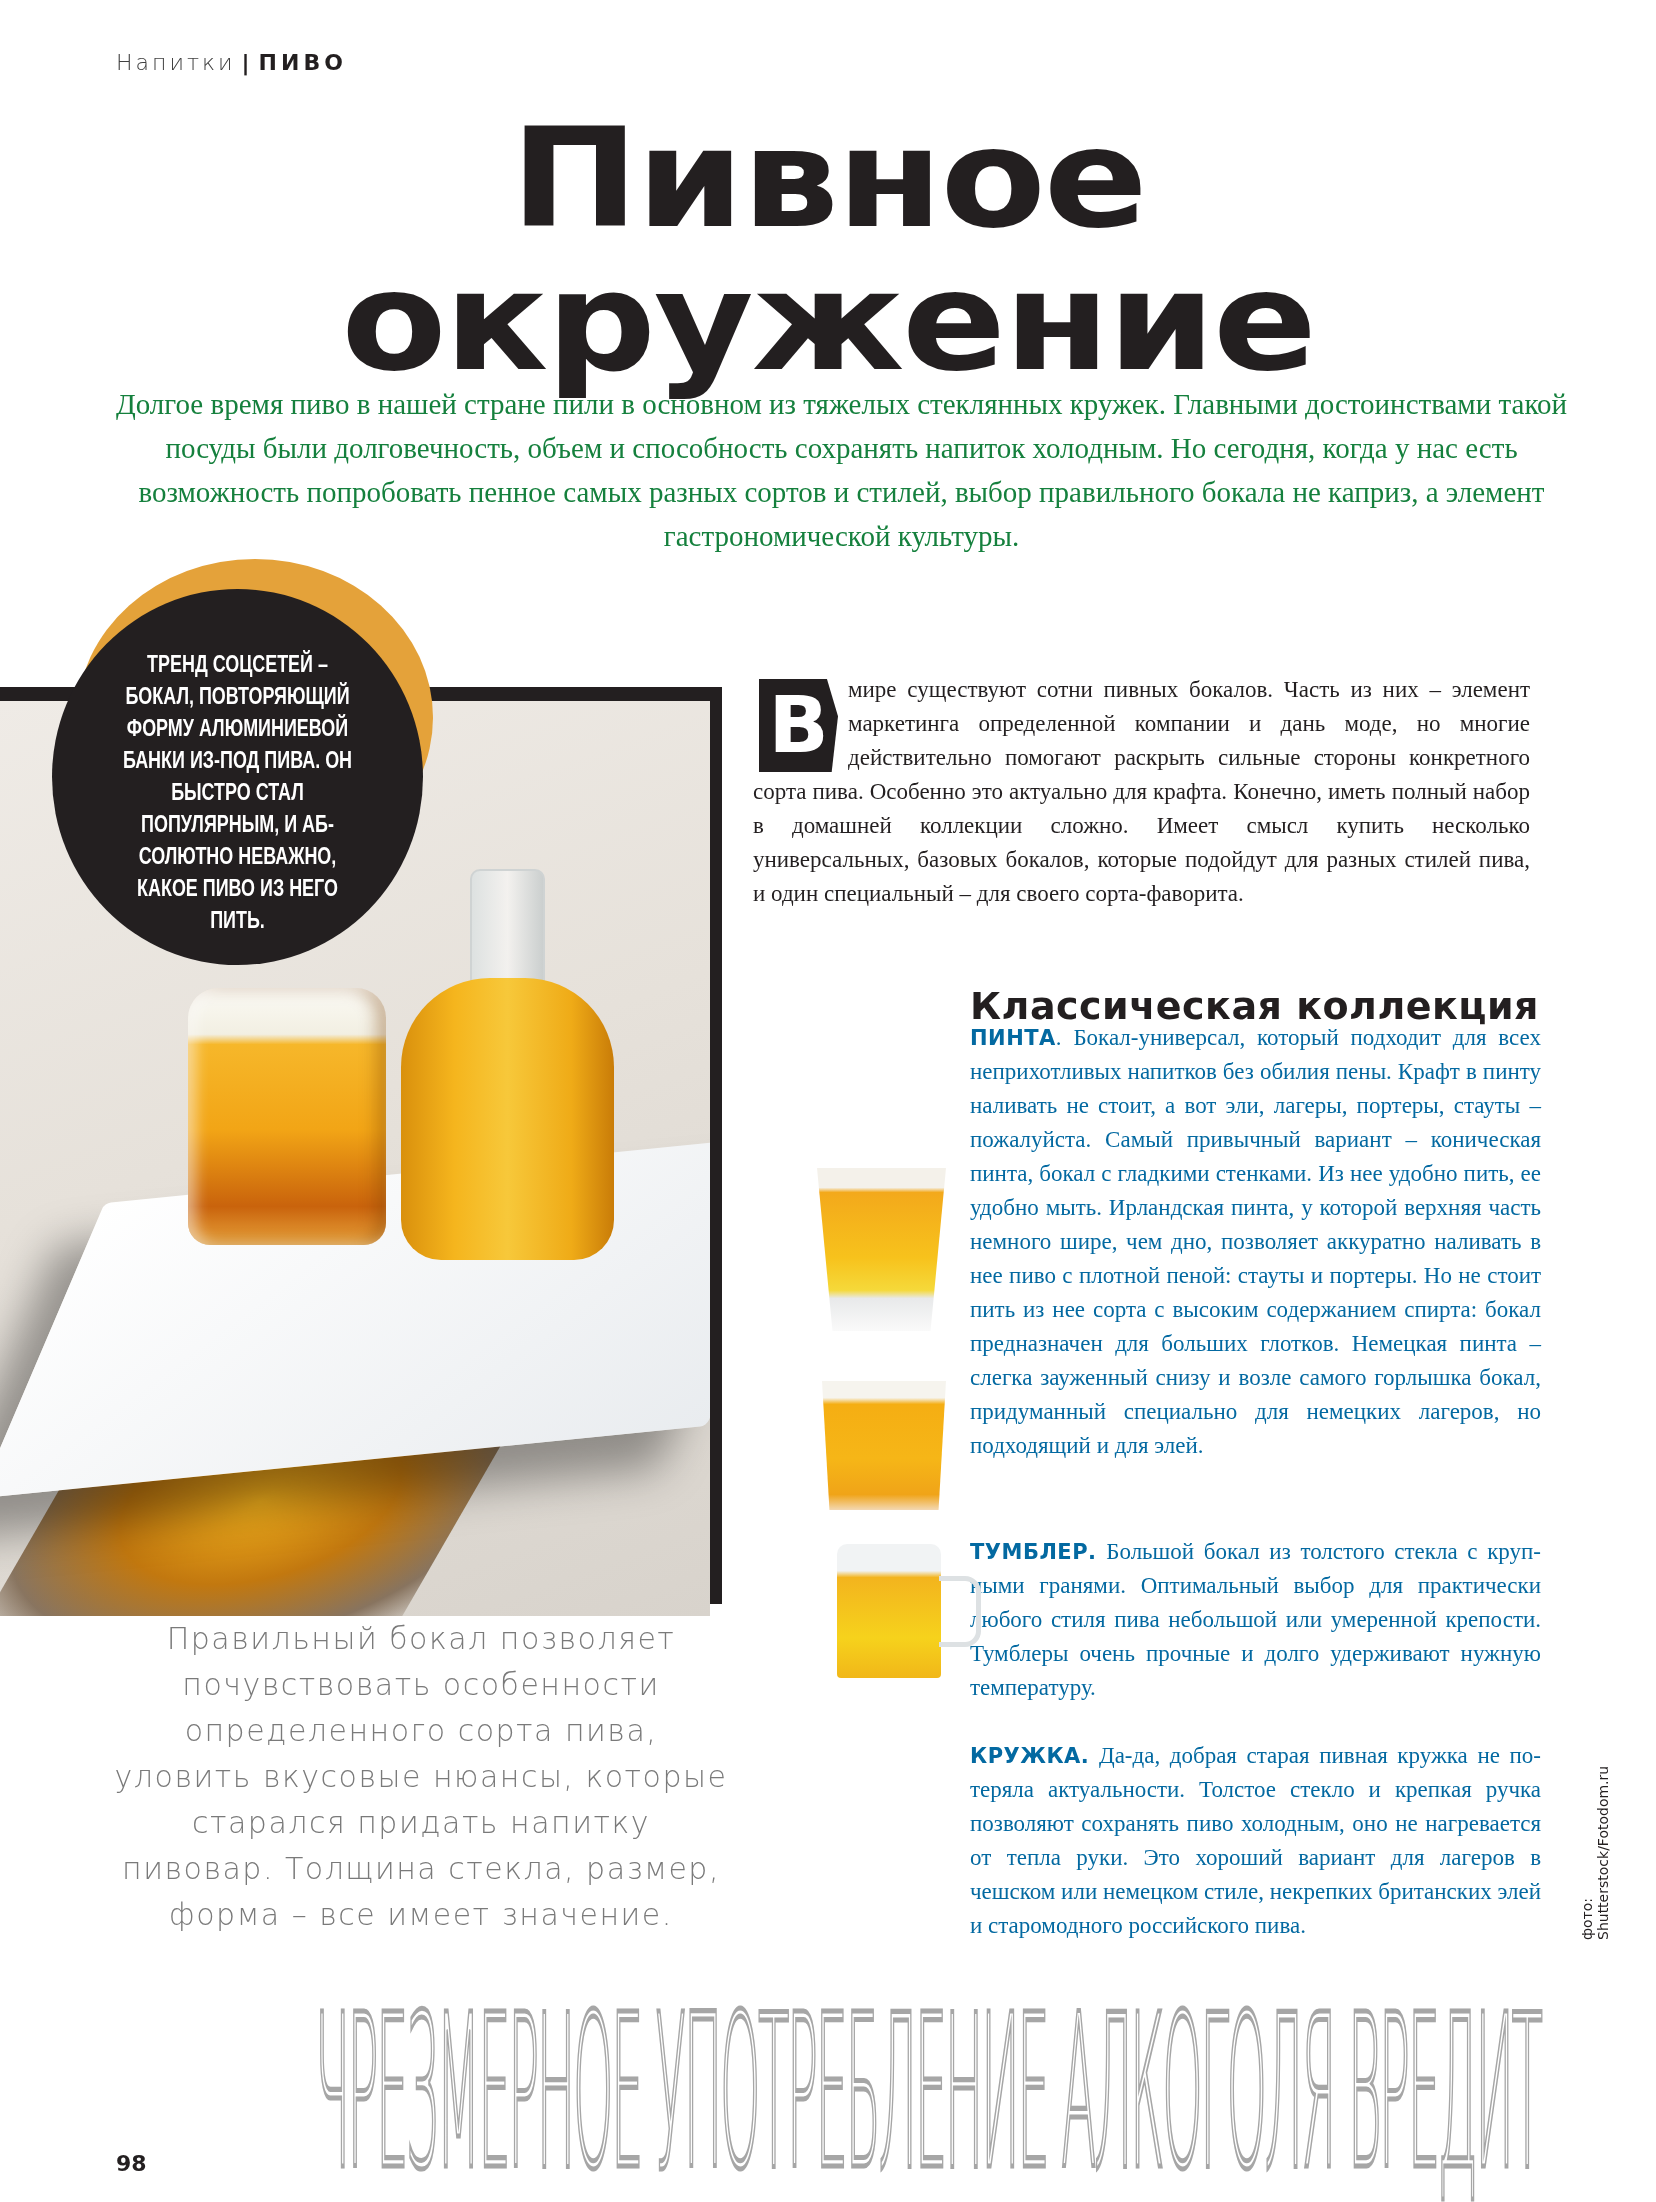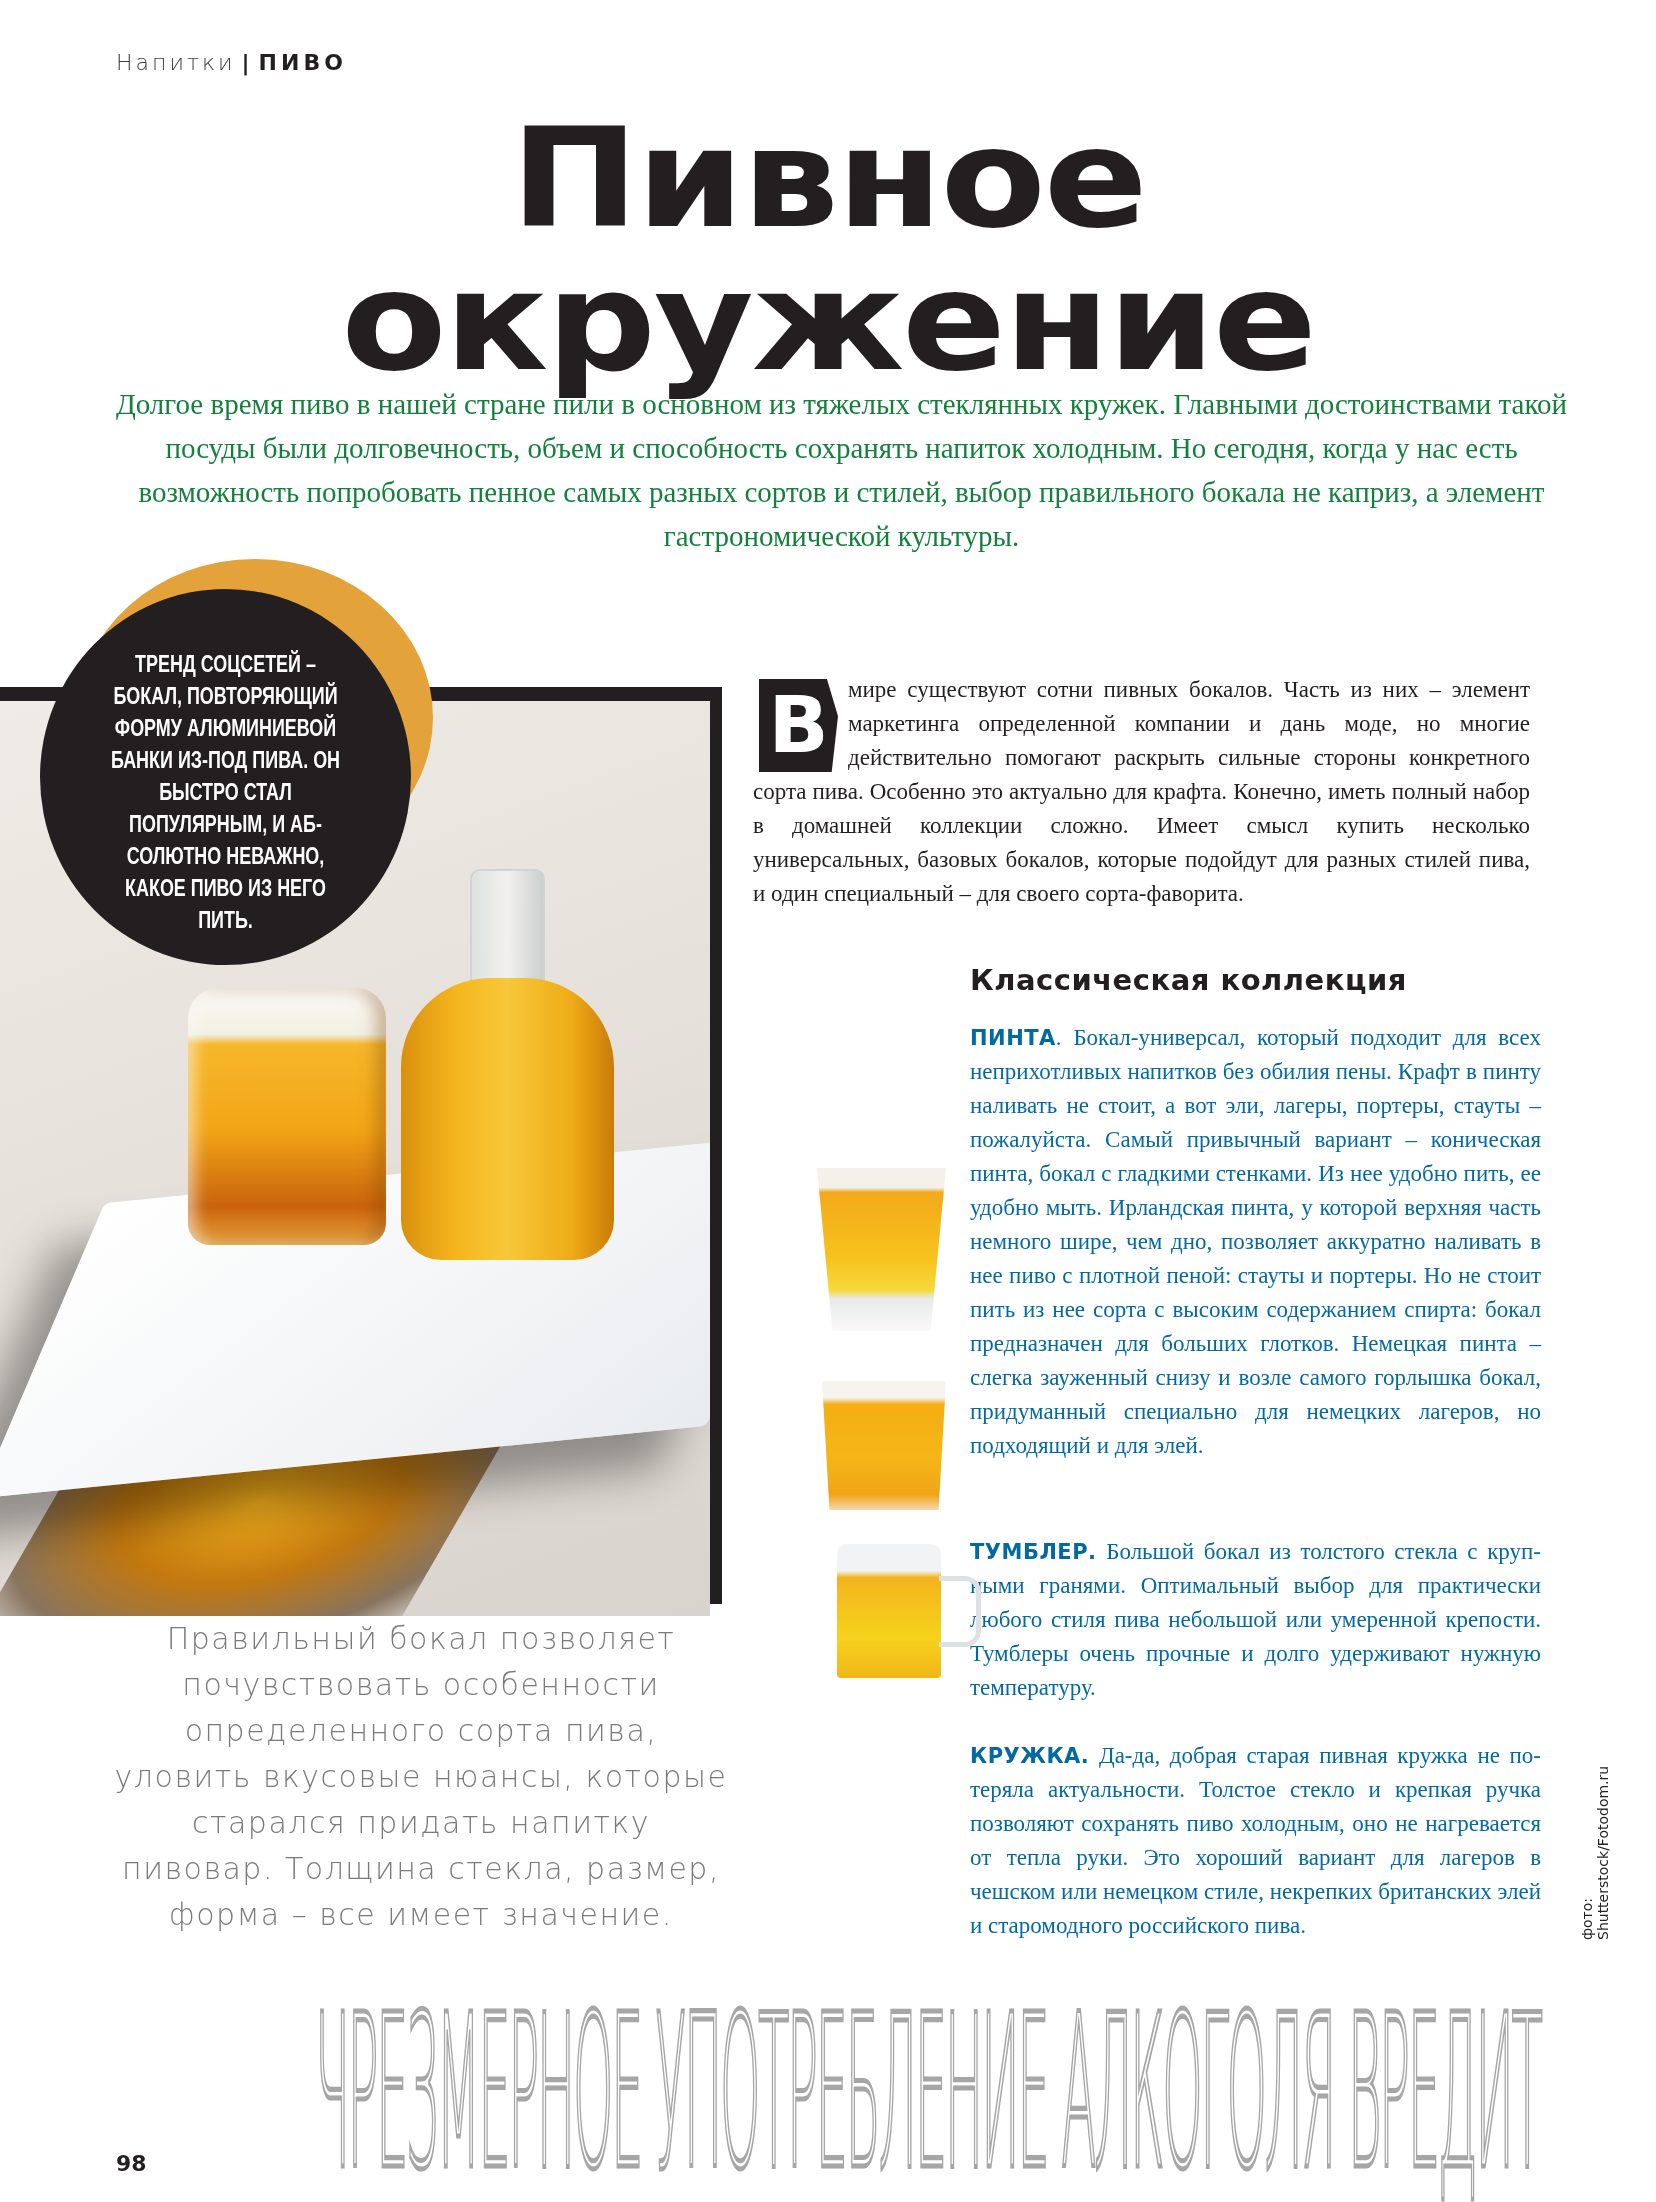--- a/index.html
+++ b/index.html
@@ -31,38 +31,38 @@
     .glass-can { position: absolute; left: 188px; top: 287px; width: 198px; height: 257px; border-radius: 30px 30px 22px 22px;
       background: linear-gradient(180deg, #fbfaf5 0%, #f2efe2 18%, #f6b72a 22%, #f2a516 55%, #c9630c 85%, #e7a23b 100%);
       box-shadow: inset 8px 0 14px rgba(255,255,255,0.5), inset -10px 0 16px rgba(120,60,0,0.35); }
     .bottle { position: absolute; left: 401px; top: 168px; width: 213px; height: 391px; }
     .bottle-neck { position: absolute; left: 69px; top: 0; width: 75px; height: 129px; border-radius: 10px 10px 0 0;
       background: linear-gradient(90deg, rgba(220,225,225,0.9), rgba(250,250,250,0.6), rgba(200,205,205,0.9)); border: 2px solid #cfd3d3; }
     .bottle-body { position: absolute; left: 0; top: 109px; width: 213px; height: 282px; border-radius: 89px 89px 40px 40px;
       background: linear-gradient(90deg, #d9900d 0%, #f5b51d 25%, #f7c83a 50%, #efab17 80%, #c97c08 100%); }
 
     .bubble-orange { position: absolute; left: 77px; top: 559px; width: 356px; height: 317px; border-radius: 50%; background: #e4a23a; }
-    .bubble-black { position: absolute; left: 40px; top: 589px; width: 371px; height: 376px; border-radius: 50%; background: #231f20;
+    .bubble-black { position: absolute; left: 52px; top: 589px; width: 371px; height: 376px; border-radius: 50%; background: #231f20;
       display: flex; align-items: center; justify-content: center; }
     .bubble-text { width: 297px; margin-top: 30px; text-align: center; color: #ffffff; font-family: "Liberation Sans", sans-serif; font-weight: bold;
       font-size: 23px; line-height: 32px; text-transform: uppercase; transform: scaleX(0.78); letter-spacing: 0; }
 
     
     .pullquote { position: absolute; left: 114px; top: 1616px; width: 614px; font-family: "DejaVu Sans", sans-serif; font-weight: 300;
       font-size: 30px; line-height: 46px; color: #7a7a7a; letter-spacing: 1.5px; text-align: center; }
 
     
     .intro { position: absolute; left: 753px; top: 673px; width: 777px; font-family: "Liberation Serif", serif; font-size: 23px;
       line-height: 34px; color: #231f20; text-align: justify; hyphens: manual; }
     .dropcap { float: left; width: 79px; height: 93px; margin: 6px 10px 0 6px; background: #231f20; color: #ffffff;
       clip-path: polygon(0 0, 86% 0, 100% 40%, 92% 100%, 0 100%); }
     .dropcap span { display: block; font-family: "DejaVu Sans", sans-serif; font-weight: bold; font-size: 79px; line-height: 93px; text-align: center; color: #ffffff; }
 
     
-    .col-heading { position: absolute; left: 970px; top: 963px; font-family: "DejaVu Sans", sans-serif; font-weight: bold; font-size: 29px; color: #231f20; letter-spacing: 0.5px; }
+    .col-heading { position: absolute; left: 970px; top: 984px; font-family: "DejaVu Sans", sans-serif; font-weight: bold; font-size: 38px; color: #231f20; letter-spacing: 0.5px; }
     .entry { position: absolute; left: 970px; width: 571px; font-family: "Liberation Serif", serif; font-size: 23px; line-height: 34px; color: #0369a1; text-align: justify; }
     .entry .term { font-family: "DejaVu Sans", sans-serif; font-weight: bold; font-size: 21px; letter-spacing: 0.5px; }
     .entry-pint { top: 1021px; }
     .entry-tumbler { top: 1535px; }
     .entry-mug { top: 1739px; }
 
     
     .glass { position: absolute; }
     .pint-glass { left: 817px; top: 1168px; width: 129px; height: 163px; clip-path: polygon(0 0, 100% 0, 88% 100%, 12% 100%);
       background: linear-gradient(180deg, #f4f1ea 0%, #f4f1ea 12%, #f3a91b 15%, #f7c21c 55%, #f5d93a 75%, #e8e9ea 80%, #fafafa 100%); }

